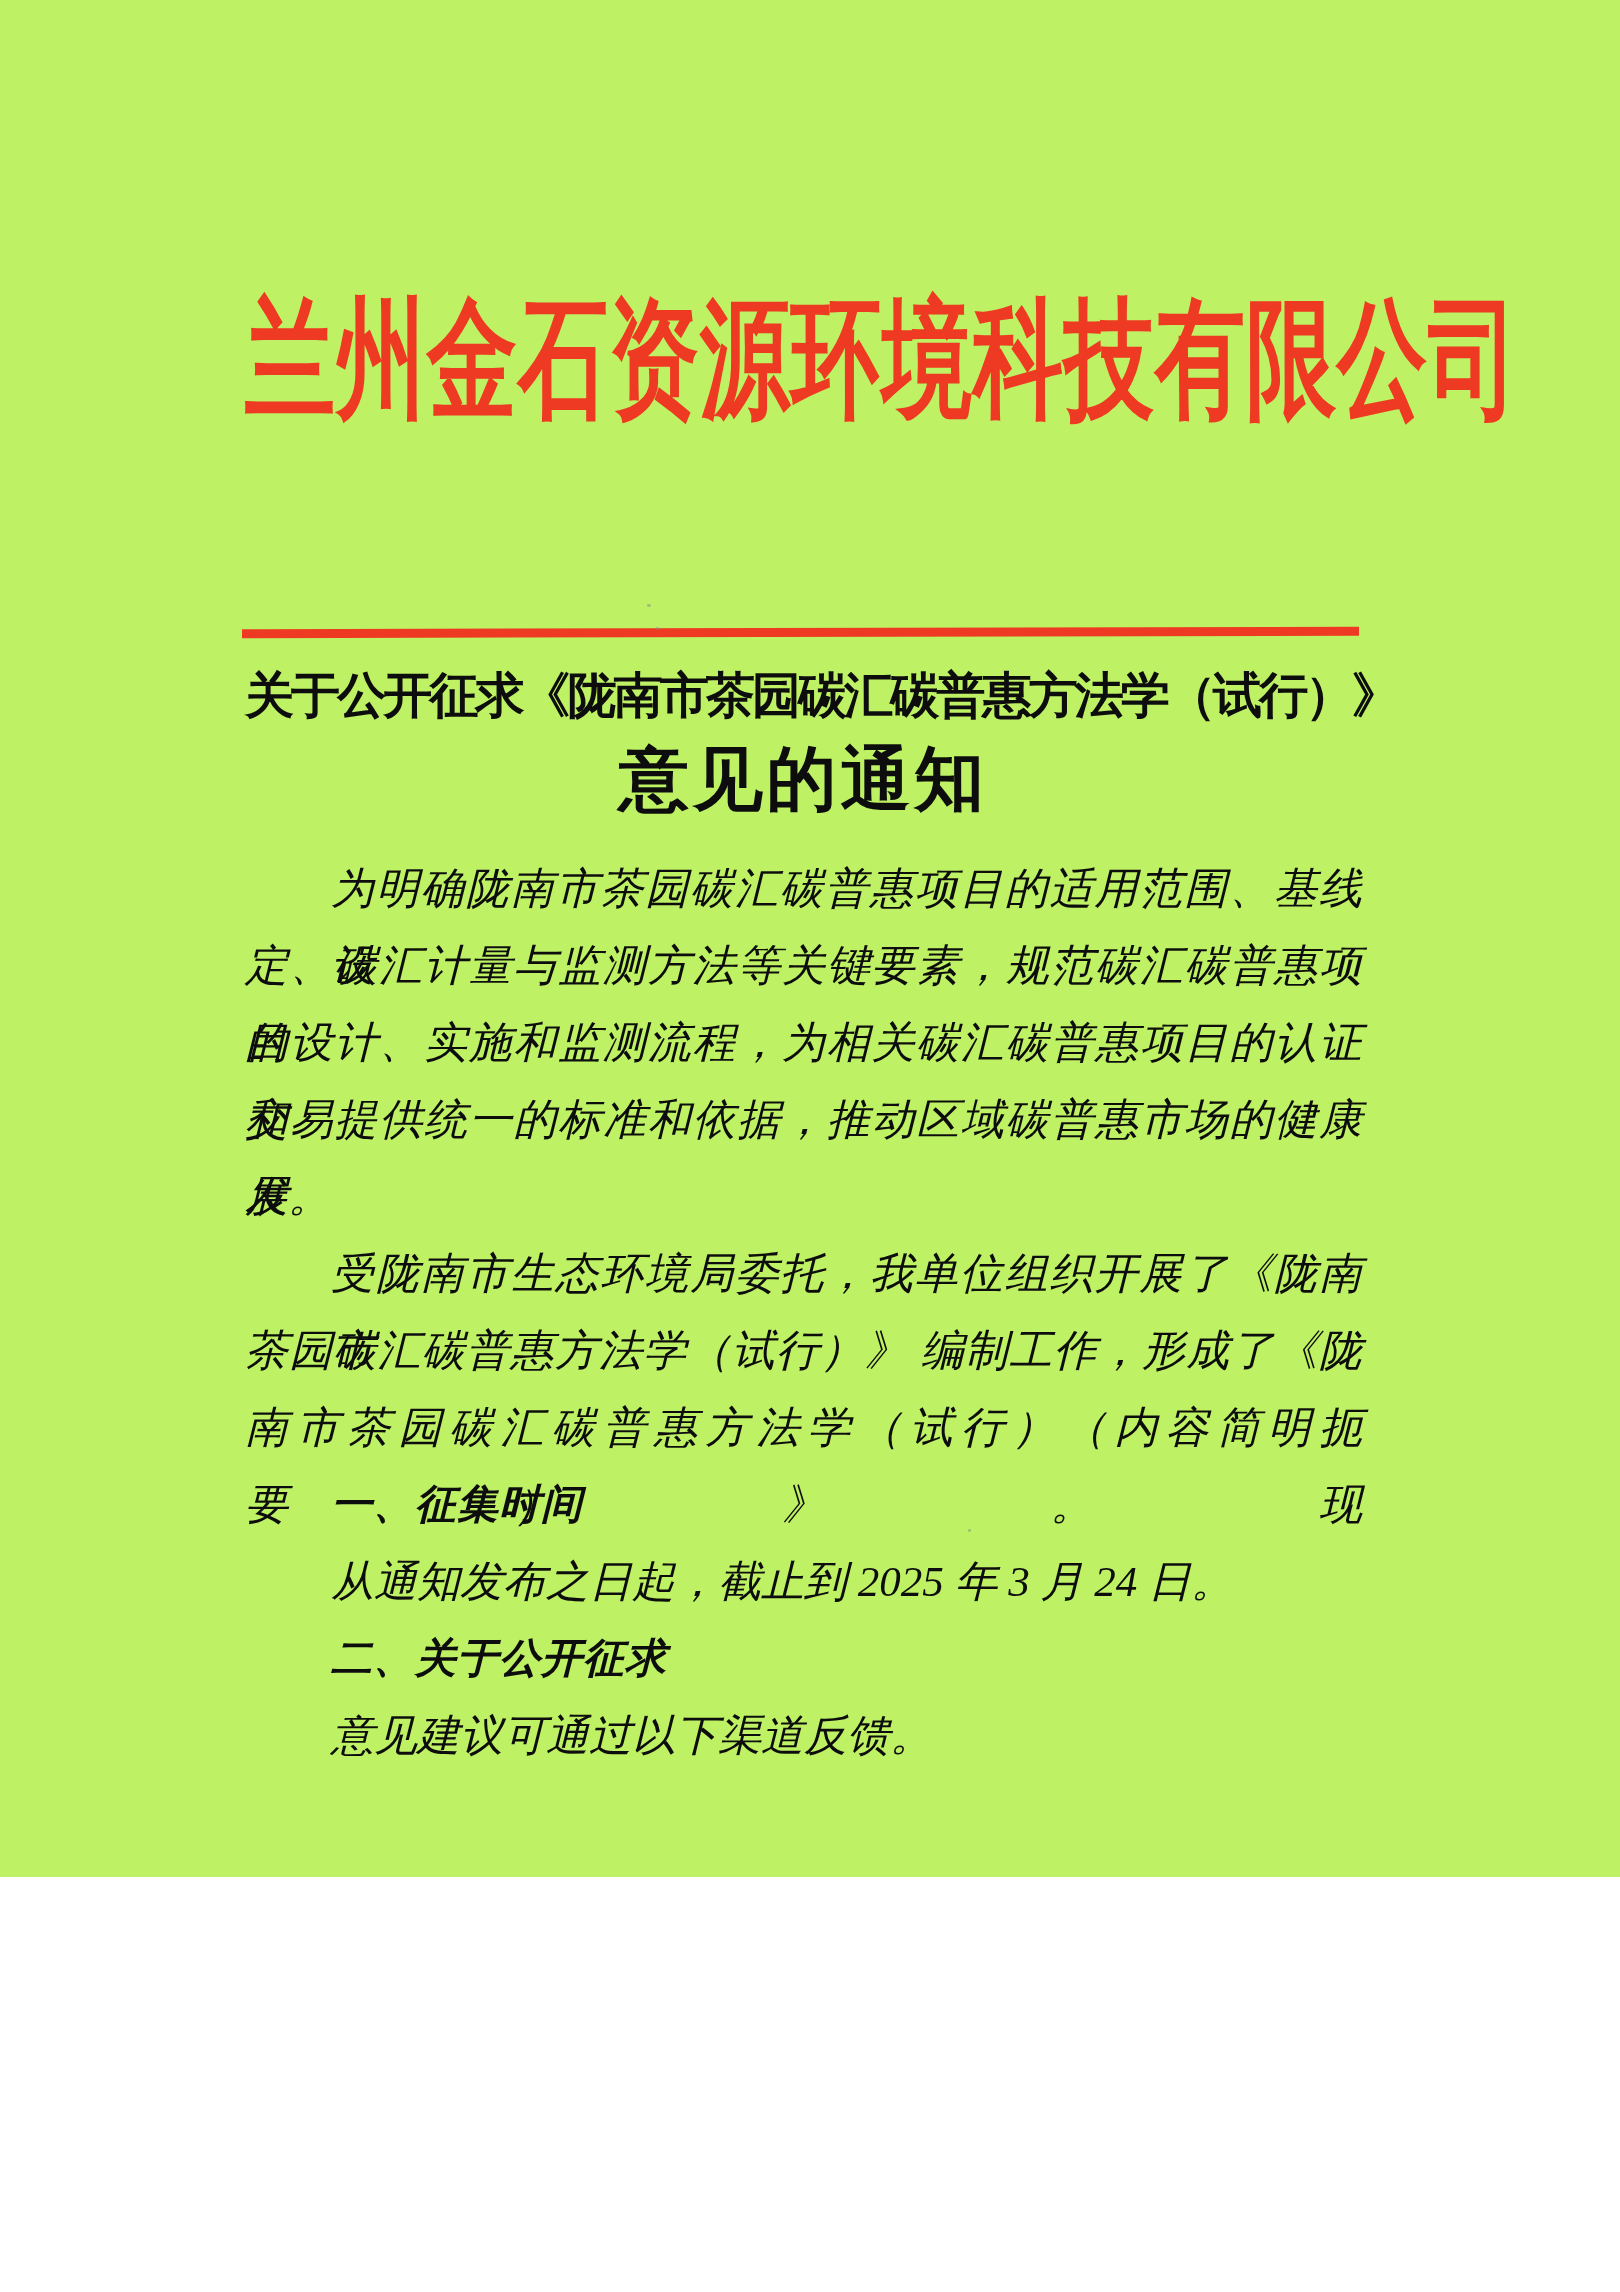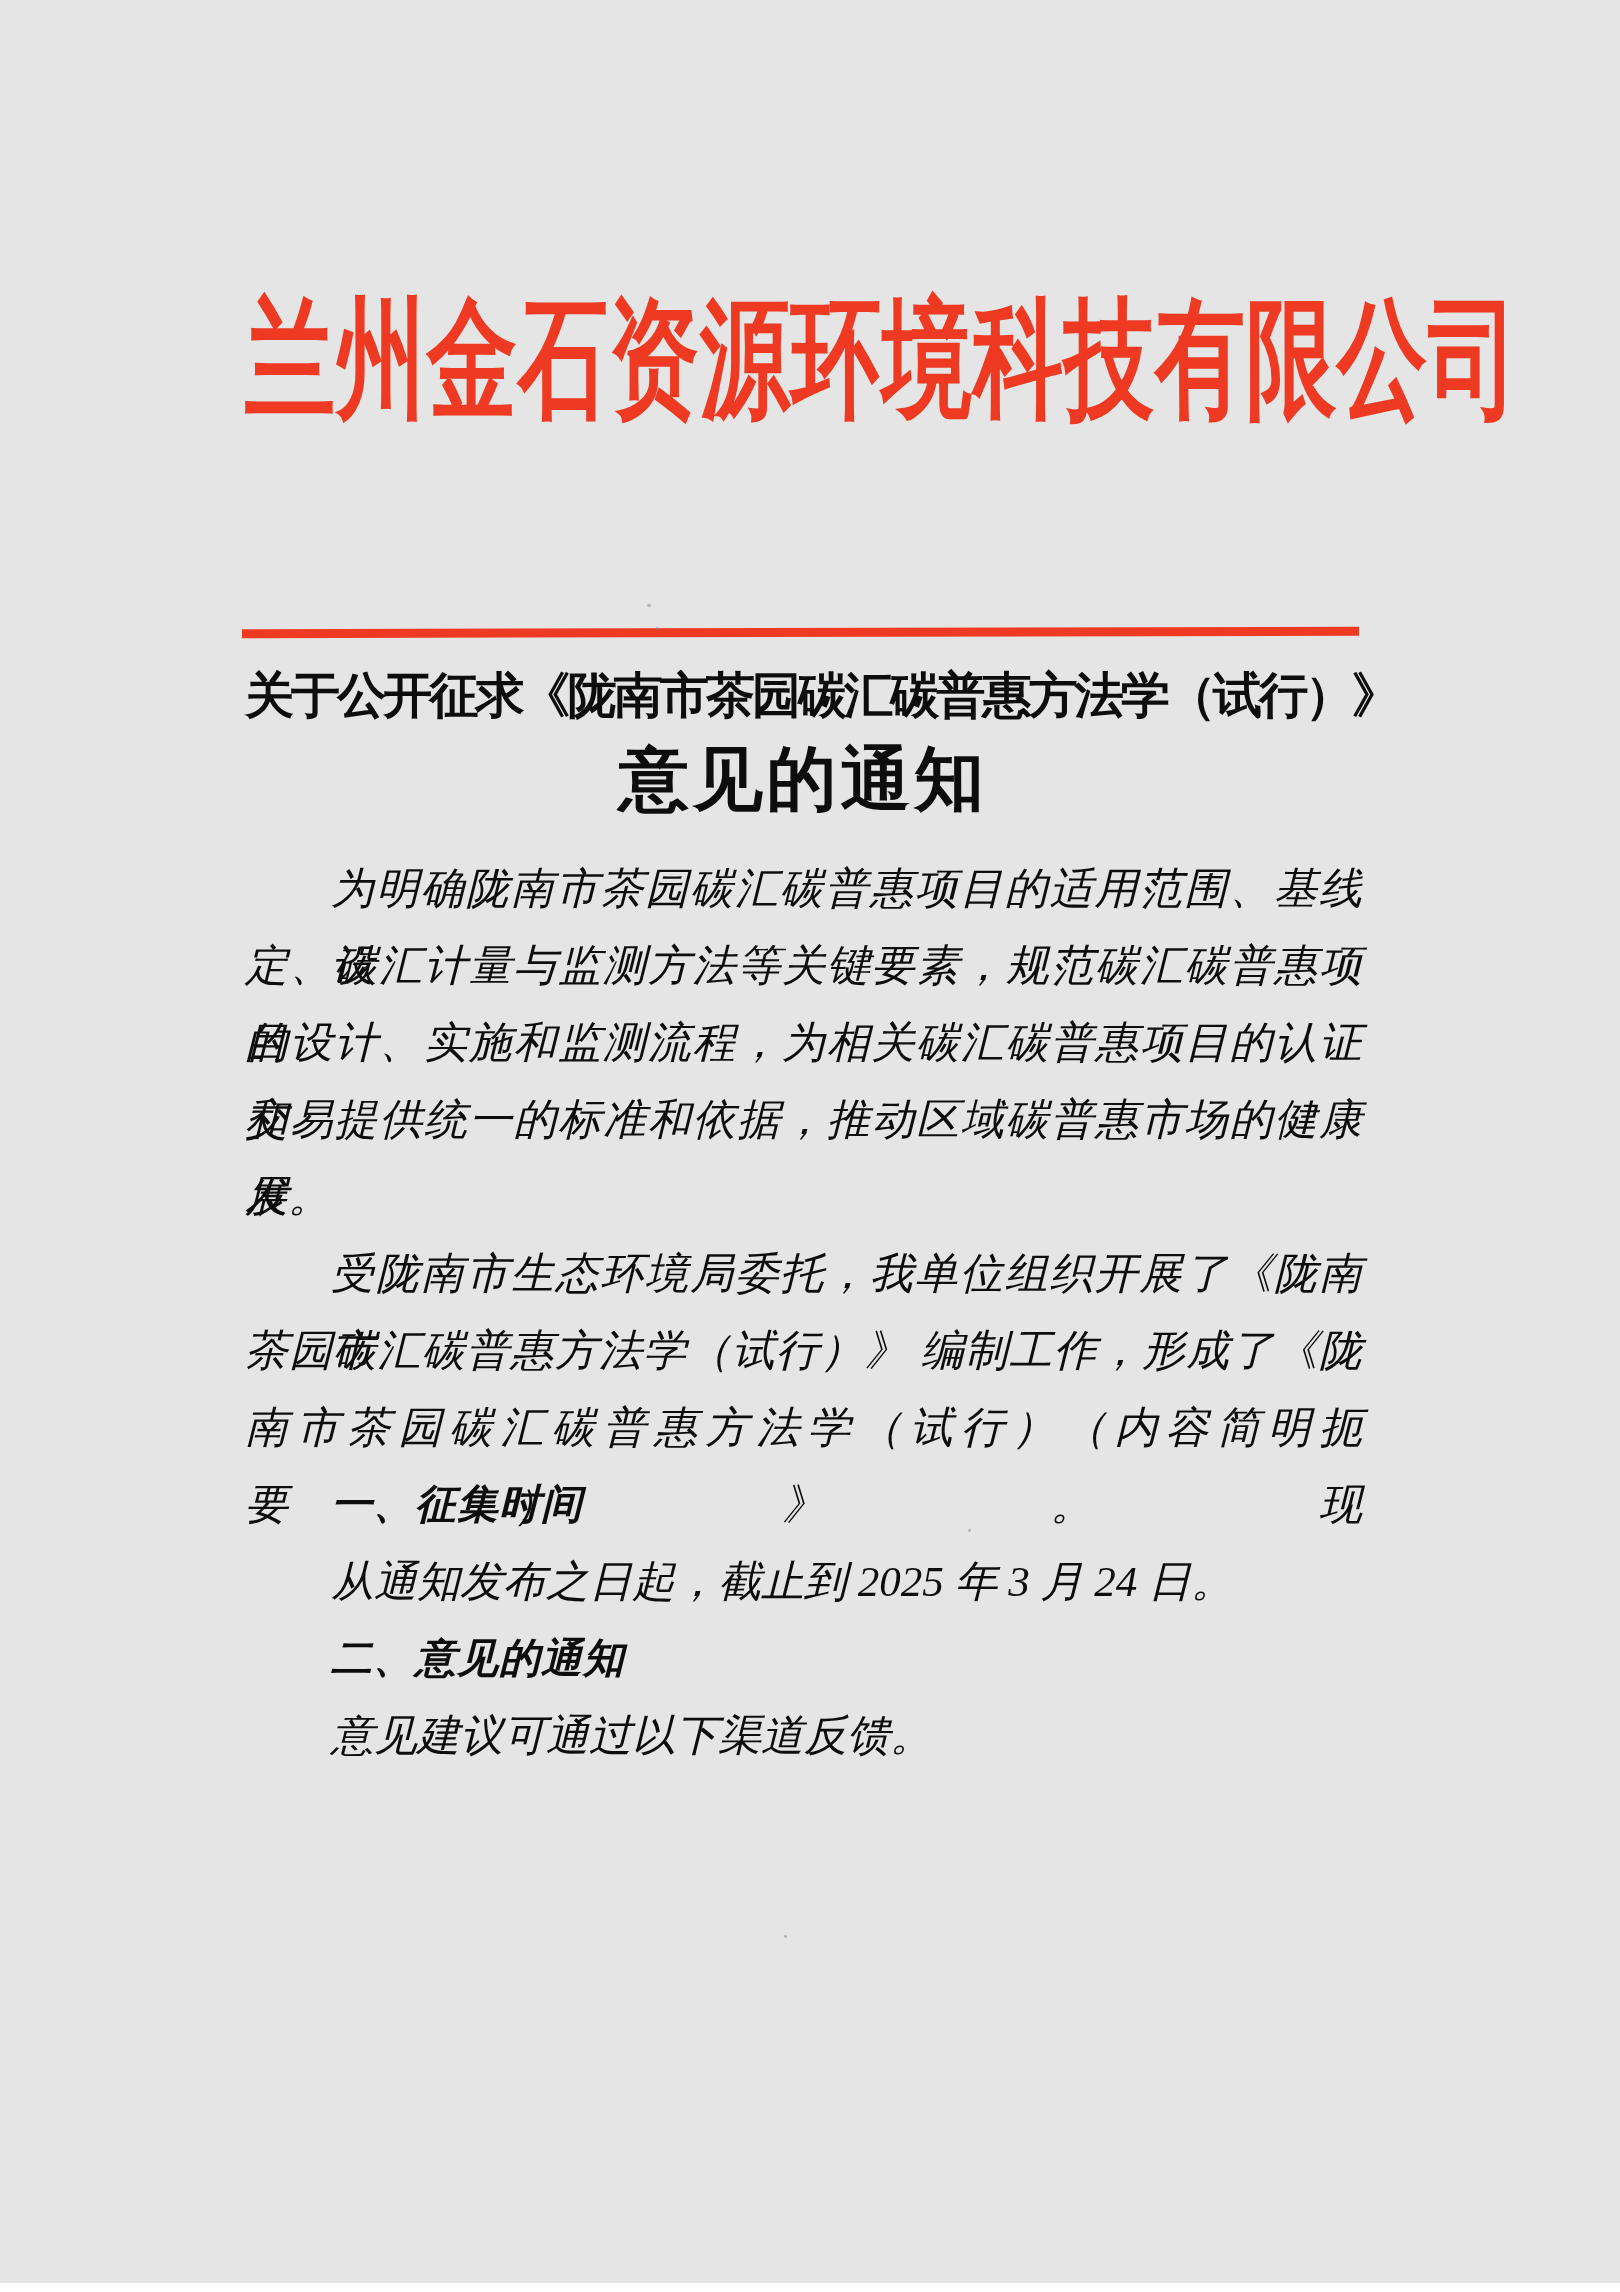--- a/index.html
+++ b/index.html
@@ -1,22 +1,22 @@
 <!DOCTYPE html>
 <html style="--accent-red: #ee3a22;"><head>
 <meta charset="utf-8">
 <style>
   :root { --accent-red: #ee3a22; }
   * { margin: 0; padding: 0; box-sizing: border-box; }
   html, body { background: #ffffff; }
   .page {
     position: relative;
     width: 1620px;
-    height: 2283px;
-    background: #e5e5e5;
+    height: 1877px;
+    background: #bef264;
     overflow: hidden;
     font-family: "Liberation Serif", "DejaVu Serif", serif;
     color: #111111;
   }
   
   .letterhead {
     position: absolute;
     top: 282px;
     left: 245px;
     width: 1117px;
@@ -118,21 +118,21 @@
       <div class="line body indent justify">为明确陇南市茶园碳汇碳普惠项目的适用范围、基线设</div>
       <div class="line body justify">定、碳汇计量与监测方法等关键要素，规范碳汇碳普惠项目</div>
       <div class="line body justify">的设计、实施和监测流程，为相关碳汇碳普惠项目的认证和</div>
       <div class="line body justify">交易提供统一的标准和依据，推动区域碳普惠市场的健康发</div>
       <div class="line body">展。</div>
       <div class="line body indent justify">受陇南市生态环境局委托，我单位组织开展了《陇南市</div>
       <div class="line body justify">茶园碳汇碳普惠方法学（试行）》 编制工作，形成了《陇</div>
       <div class="line body justify">南市茶园碳汇碳普惠方法学（试行）（内容简明扼要）》。现</div>
       <div class="line heading indent">一、征集时间</div>
       <div class="line body indent">从通知发布之日起，截止到 2025 年 3 月 24 日。</div>
-      <div class="line heading indent">二、意见的通知</div>
+      <div class="line heading indent">二、关于公开征求</div>
       <div class="line body indent">意见建议可通过以下渠道反馈。</div>
     </div>
 
   <div class="speck s1"></div>
   <div class="speck s2"></div>
   <div class="speck s3"></div>
   <div class="speck s4"></div>
 </div>
 
 

